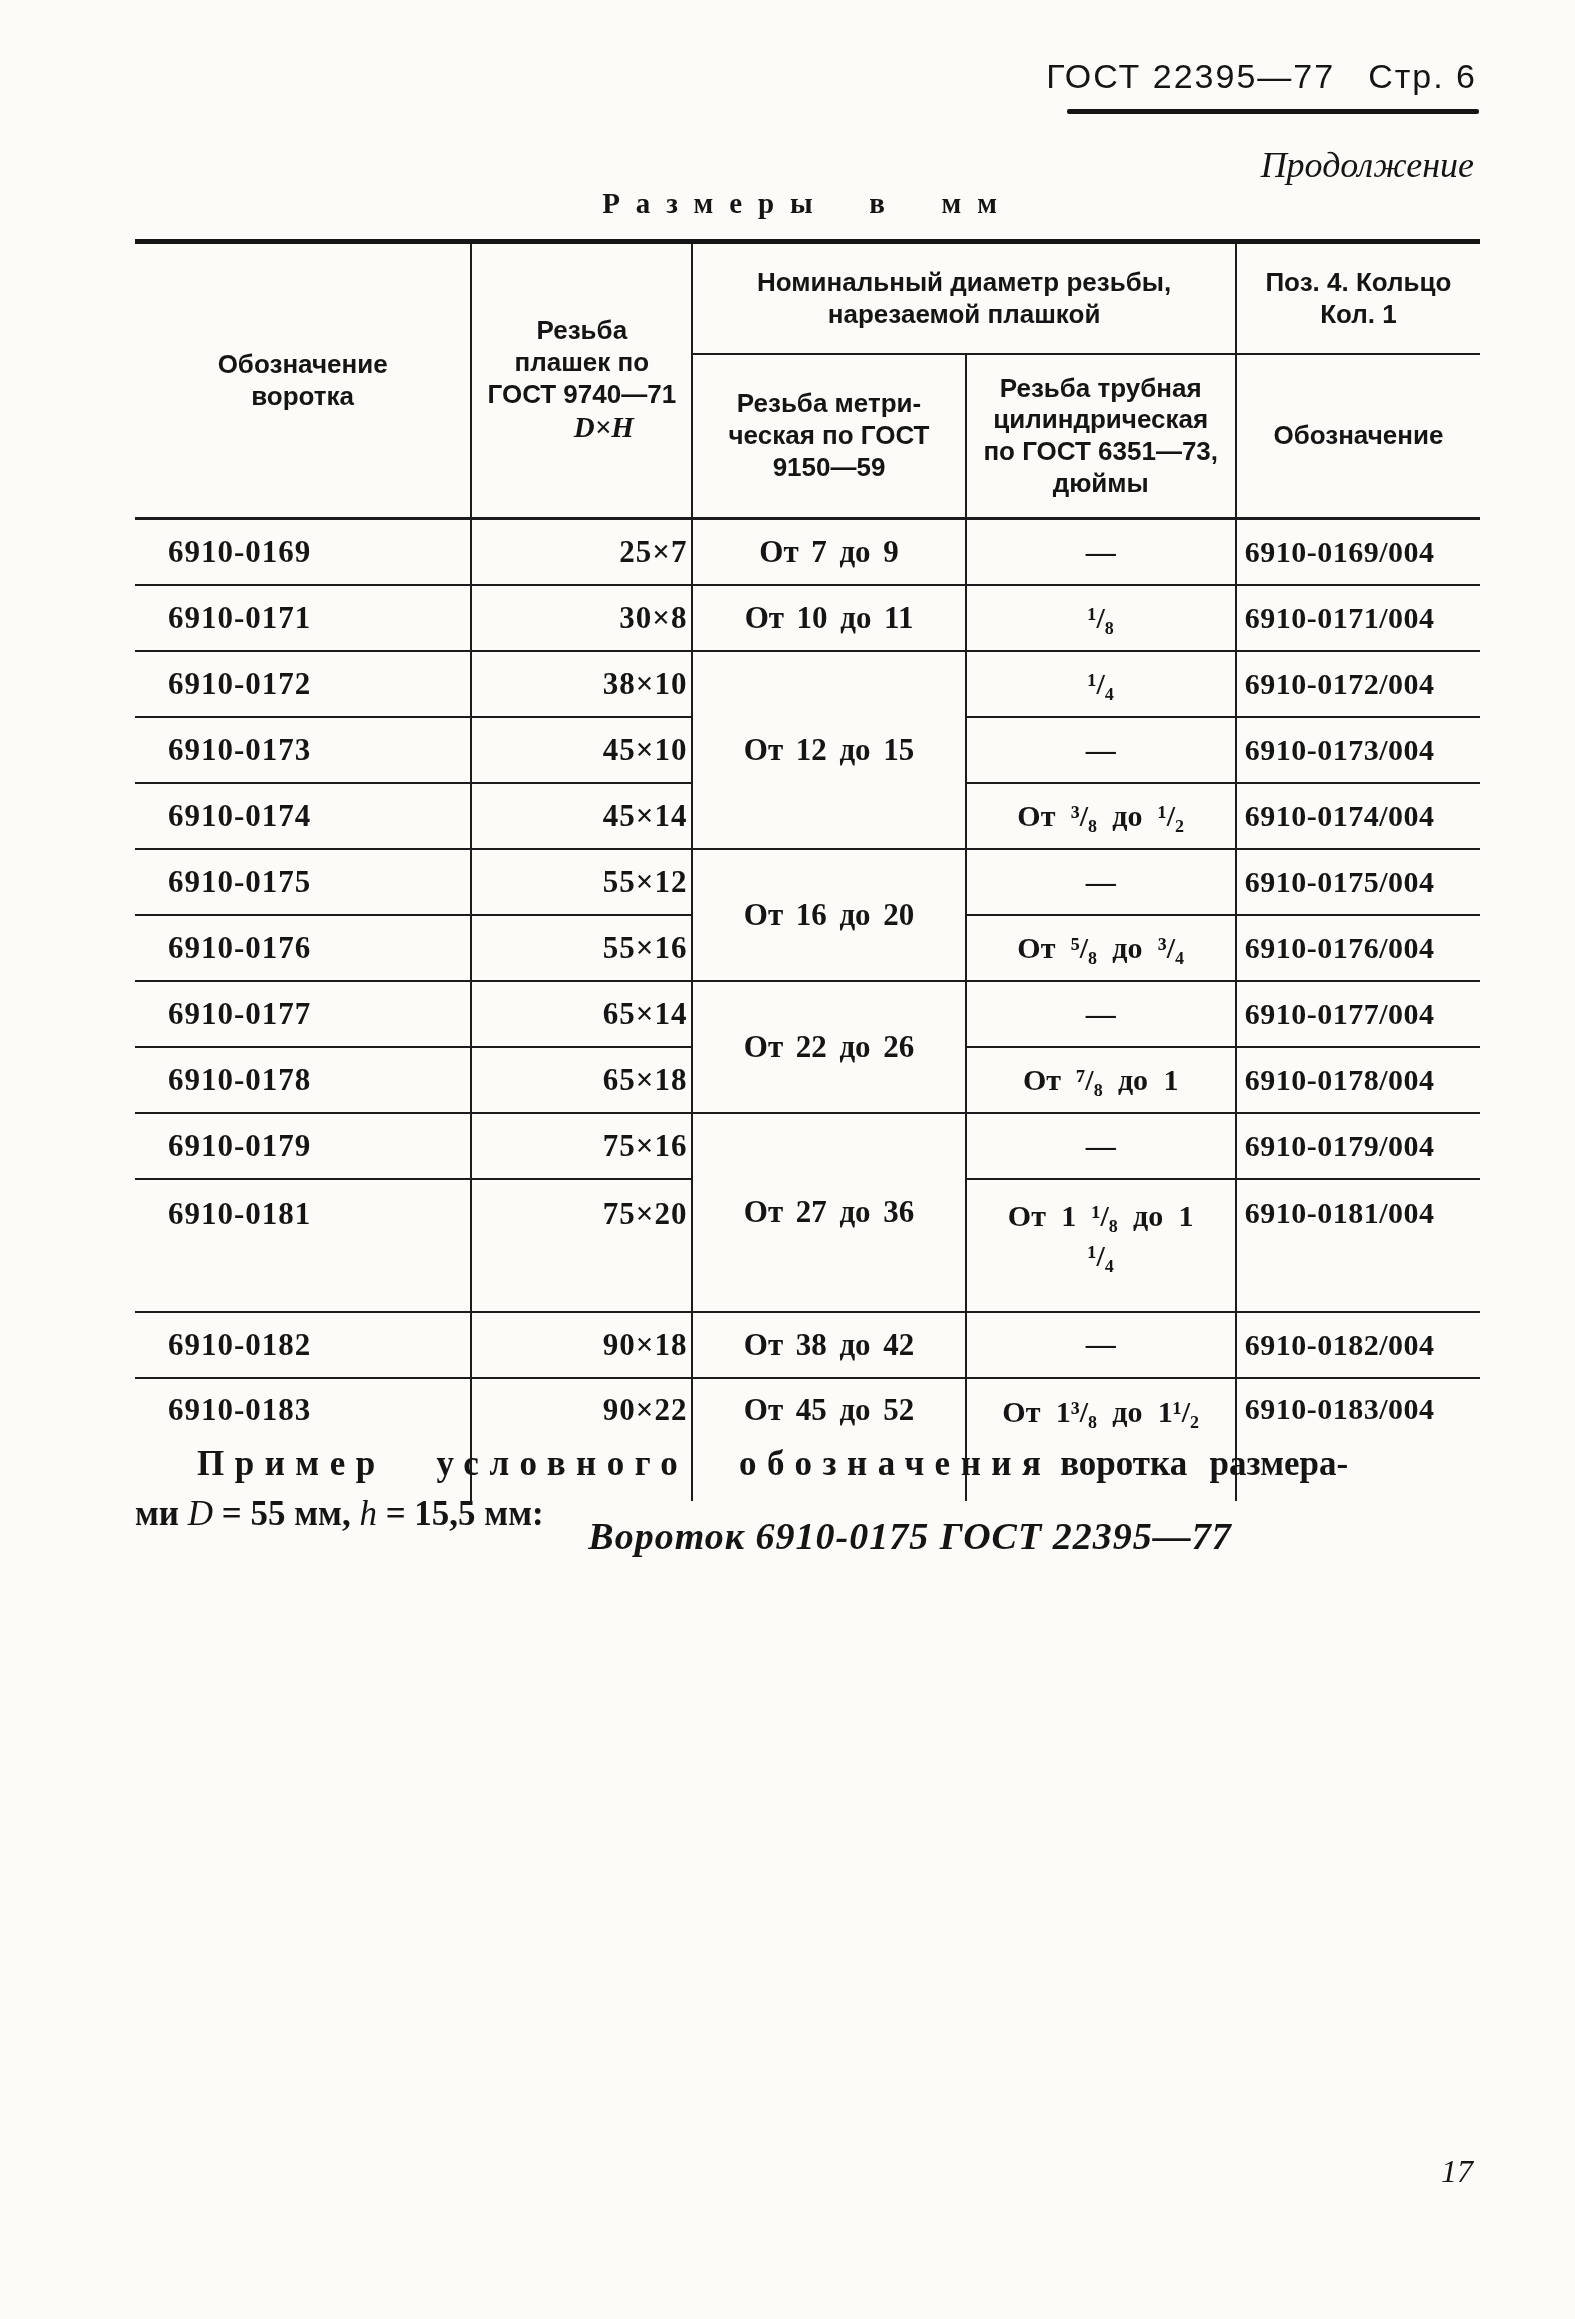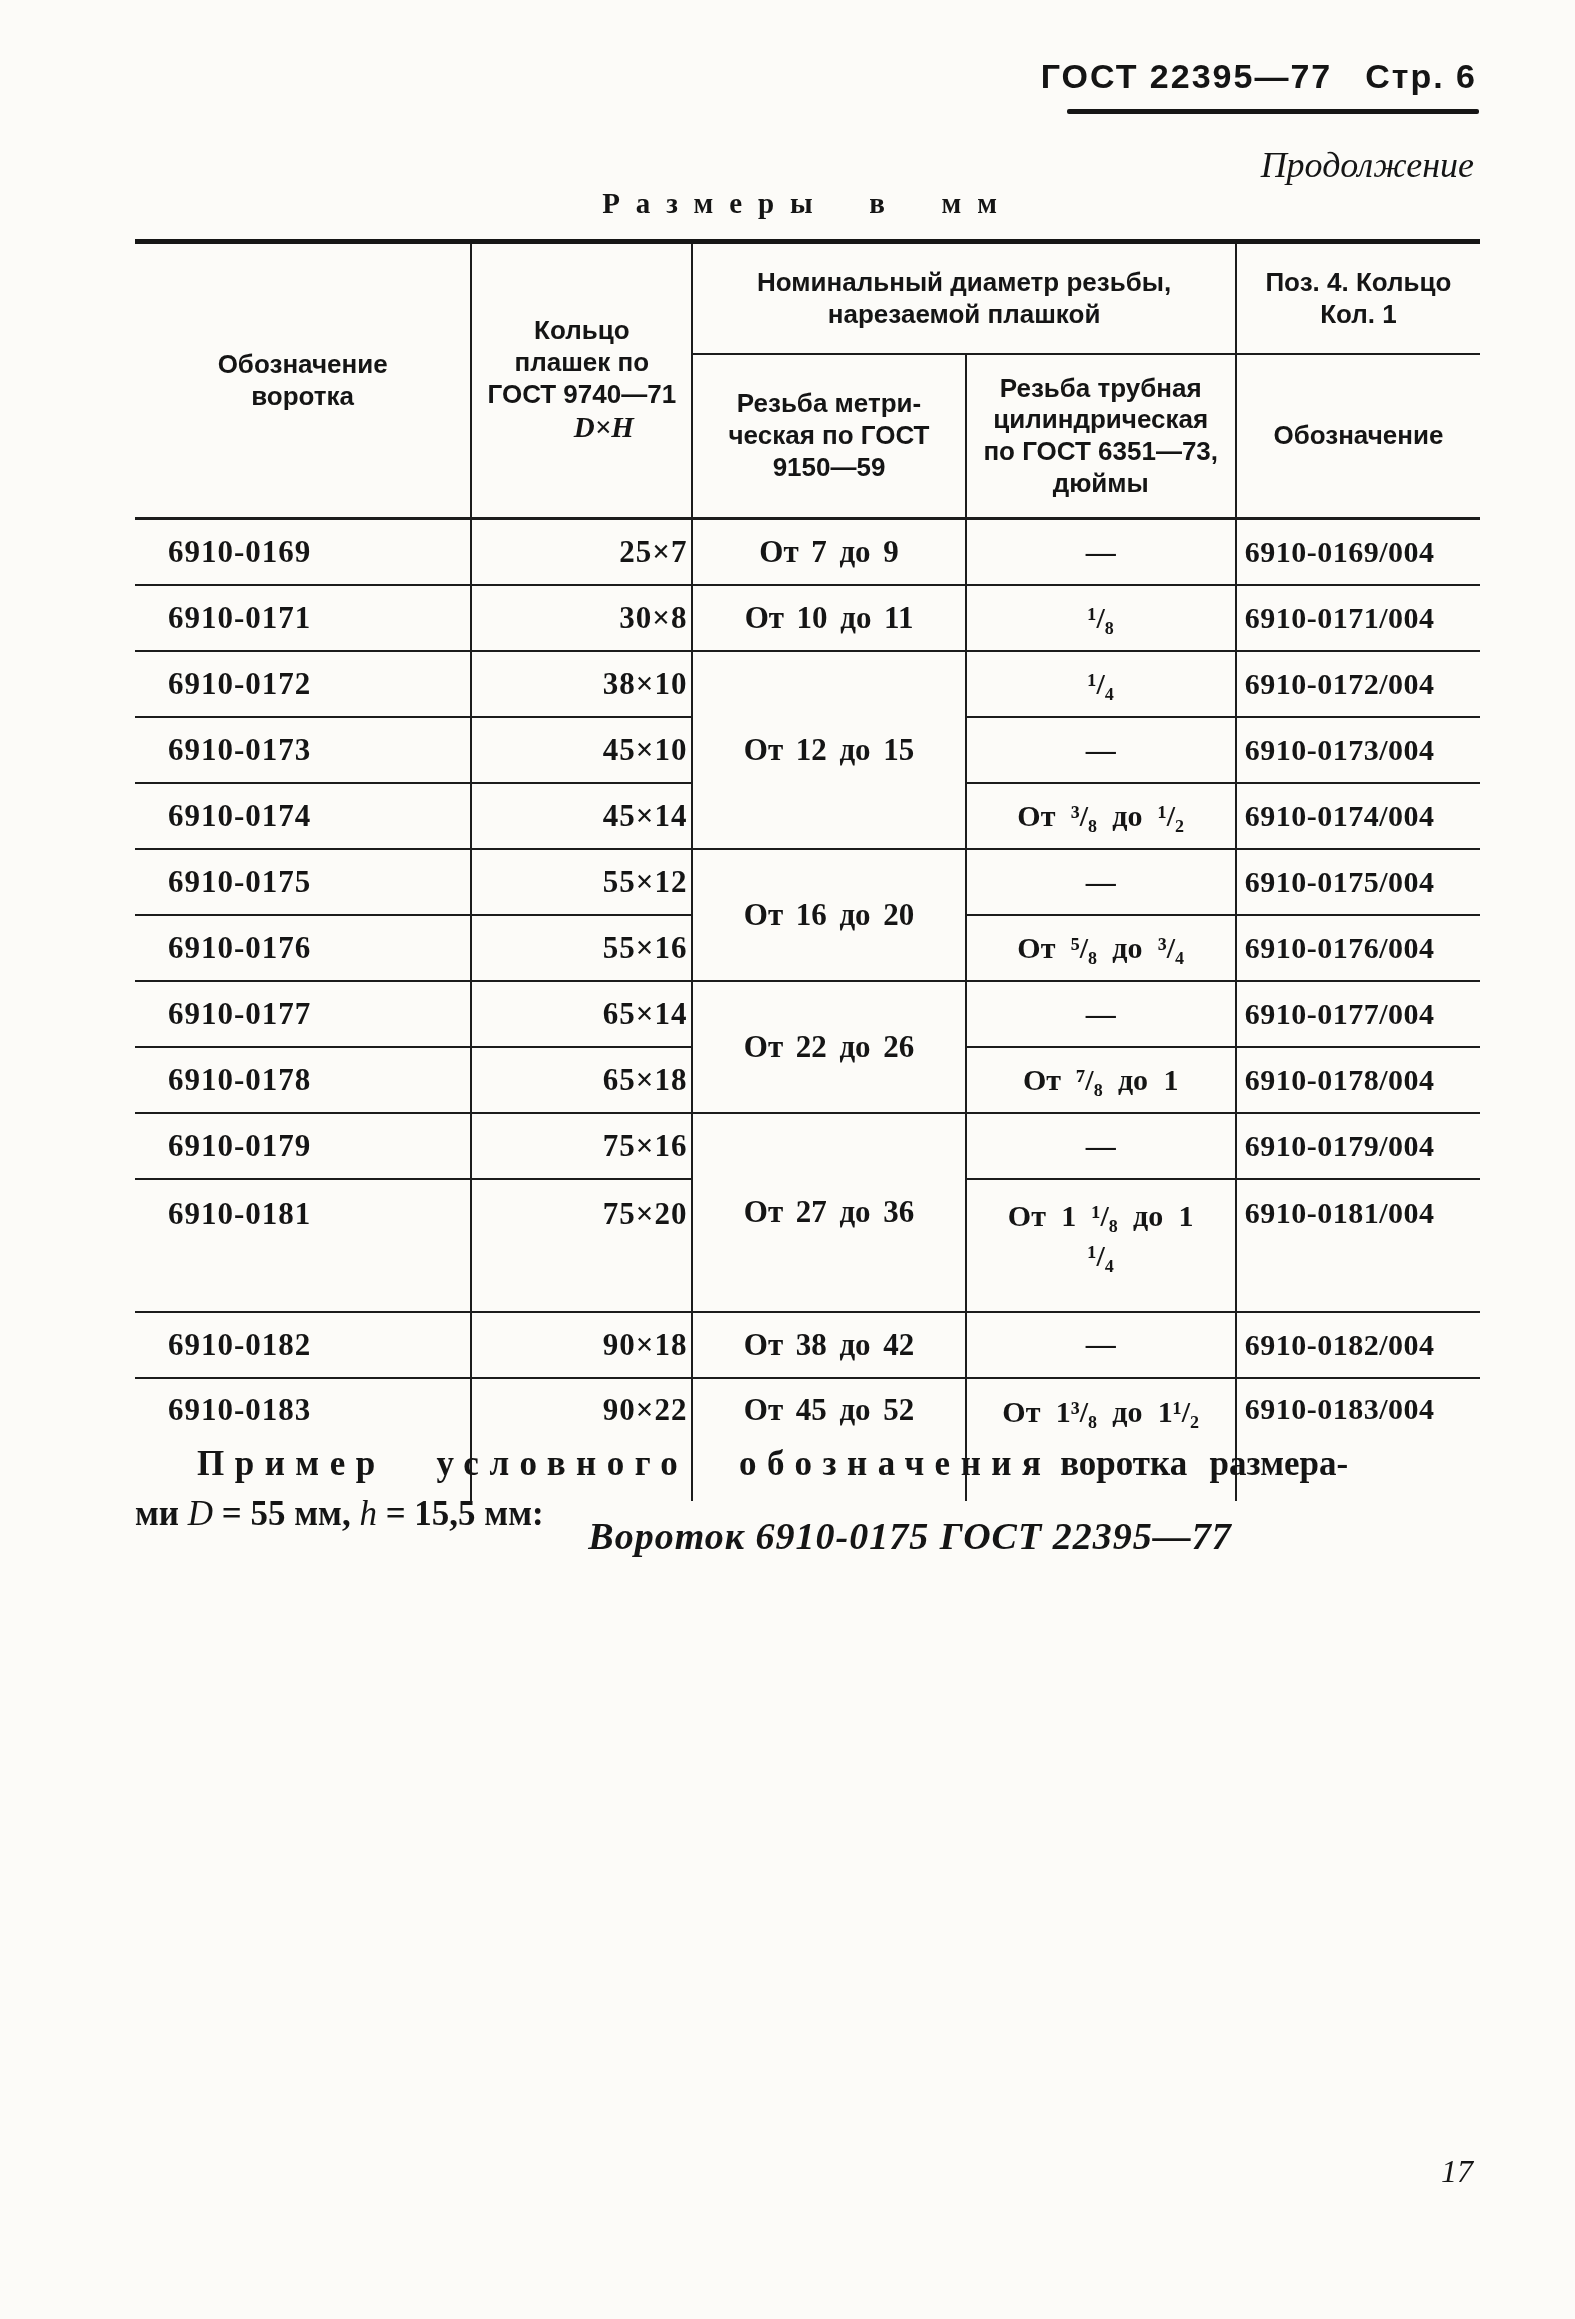--- a/index.html
+++ b/index.html
@@ -10,21 +10,21 @@
     background:#fcfbf8;
     color:#151515;
     font-family:"Liberation Serif", serif;
     overflow:hidden;
   }
   
   .doc-header{
     position:absolute;top:57px;right:98px;
     text-align:right;
     font-family:"Liberation Sans", sans-serif;
-    font-weight:bold;font-size:34px;letter-spacing:2px;
+    font-weight:normal;font-size:34px;letter-spacing:2px;
     white-space:nowrap;
   }
   .doc-header .gap{display:inline-block;width:33px;}
   .header-rule{
     position:absolute;top:109px;right:96px;
     width:412px;height:4.9px;background:#161616;border-radius:2px;
   }
   .continuation{
     position:absolute;top:144px;right:101px;
     font-style:italic;font-size:36px;font-weight:500;
@@ -121,21 +121,21 @@
         <col class="c4">
         <col class="c5">
     </colgroup>
     <thead>
       <tr class="h1">
         <th rowspan="2">
           <span>Обозначение</span><br>
           <span>воротка</span>
         </th>
         <th rowspan="2">
-          <span>Кольцо</span><br>
+          <span>Резьба</span><br>
           <span>плашек по</span><br>
           <span>ГОСТ 9740—71</span><br>
           <span class="dxh">D×H</span>
         </th>
         <th colspan="2" class="mid-rule">
           <span>Номинальный диаметр резьбы,</span><br>
           <span>нарезаемой плашкой</span>
         </th>
         <th class="mid-rule">
           <span>Поз. 4. Кольцо</span><br>

